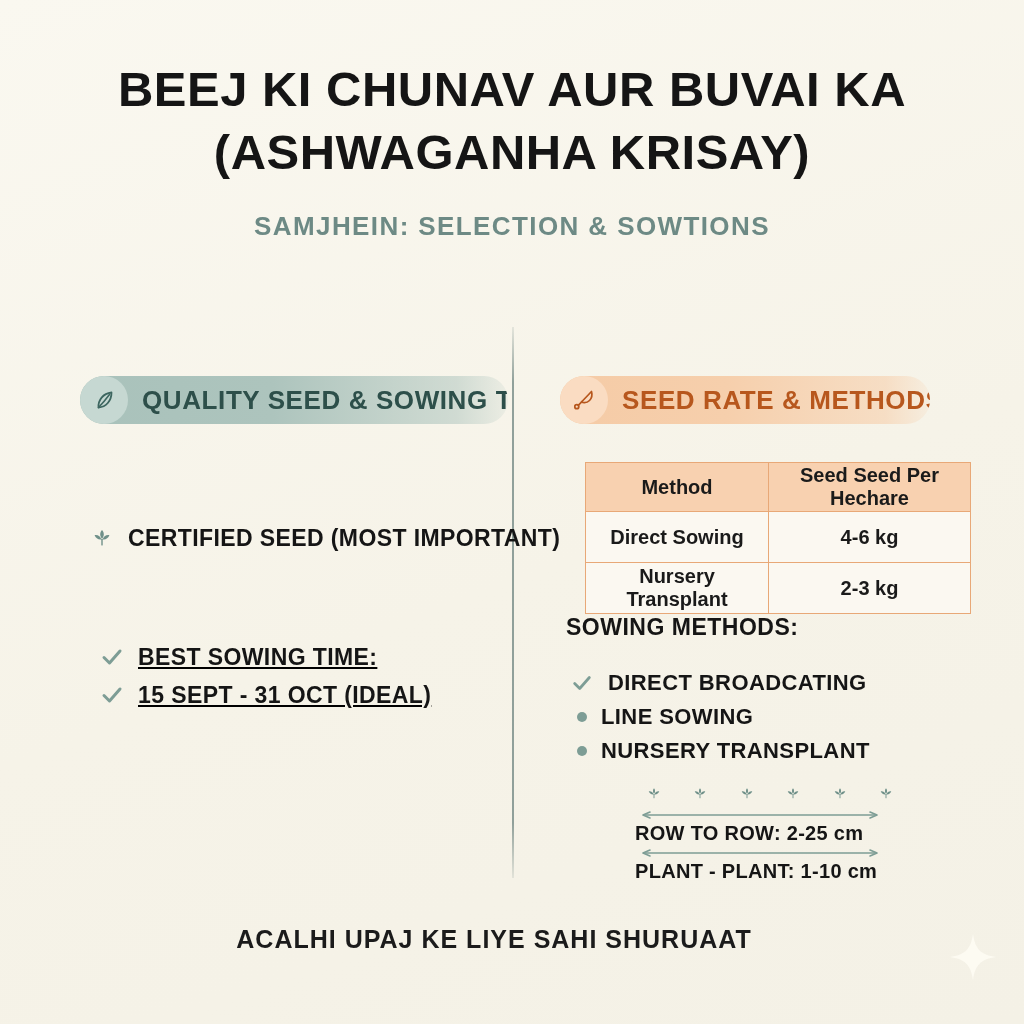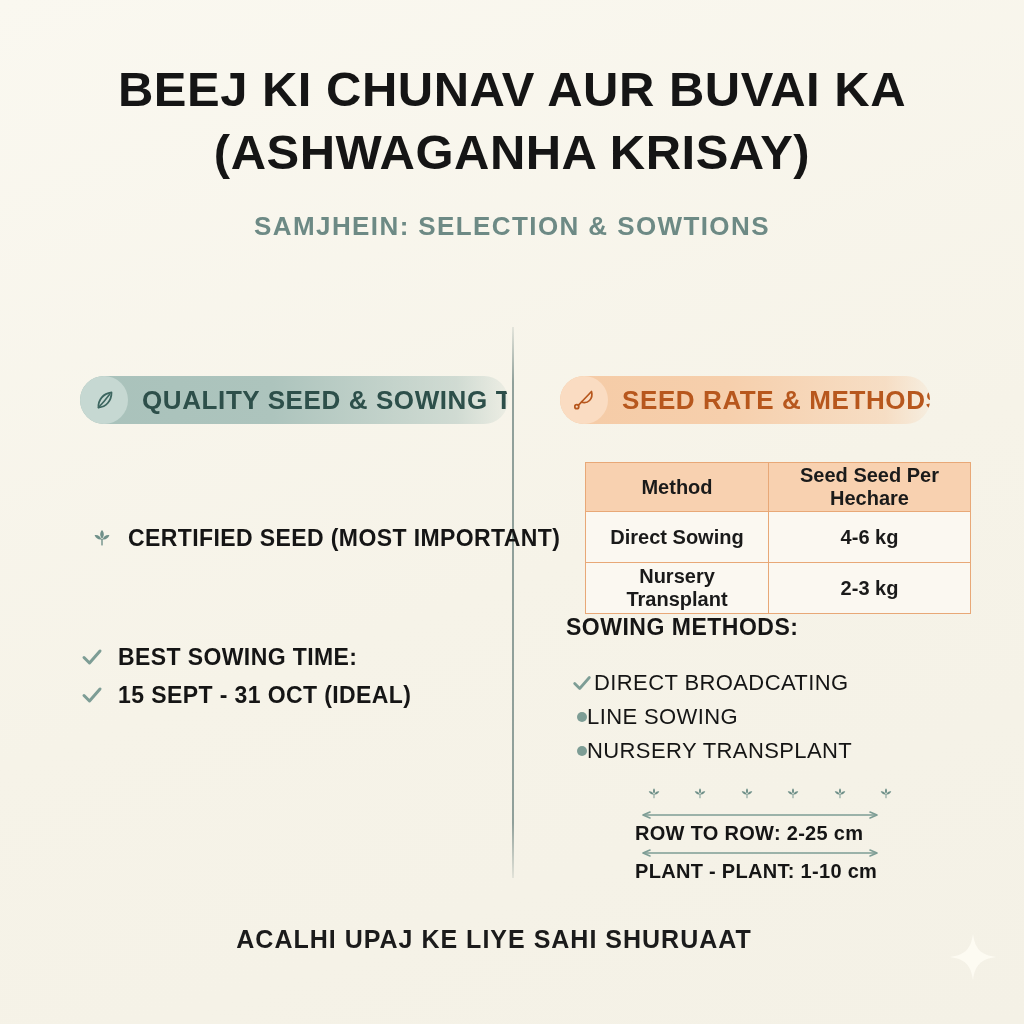--- a/index.html
+++ b/index.html
@@ -114,21 +114,22 @@
     font-weight: bold;
     color: #151515;
     letter-spacing: 0.4px;
     margin-left: 12px;
     white-space: nowrap;
   }
 
   .time-block {
     position: absolute;
     top: 262px;
-    left: 0;
+    left: 20px;
+    text-decoration: underline;
   }
   .time-row {
     display: flex;
     align-items: center;
     height: 38px;
   }
   .mark {
     width: 24px;
     min-width: 24px;
     height: 24px;
@@ -190,23 +191,24 @@
     top: 290px;
     left: 10px;
   }
   .method-row {
     display: flex;
     align-items: center;
     height: 34px;
   }
   .method-row .txt {
     font-size: 22px;
-    font-weight: normal;
+    font-weight: bold;
     color: #151515;
     letter-spacing: 0.4px;
+    margin-left: 14px;
     white-space: nowrap;
   }
   .dot {
     width: 10px;
     height: 10px;
     border-radius: 50%;
     background: #7d9d95;
     margin-left: 7px;
   }
 

